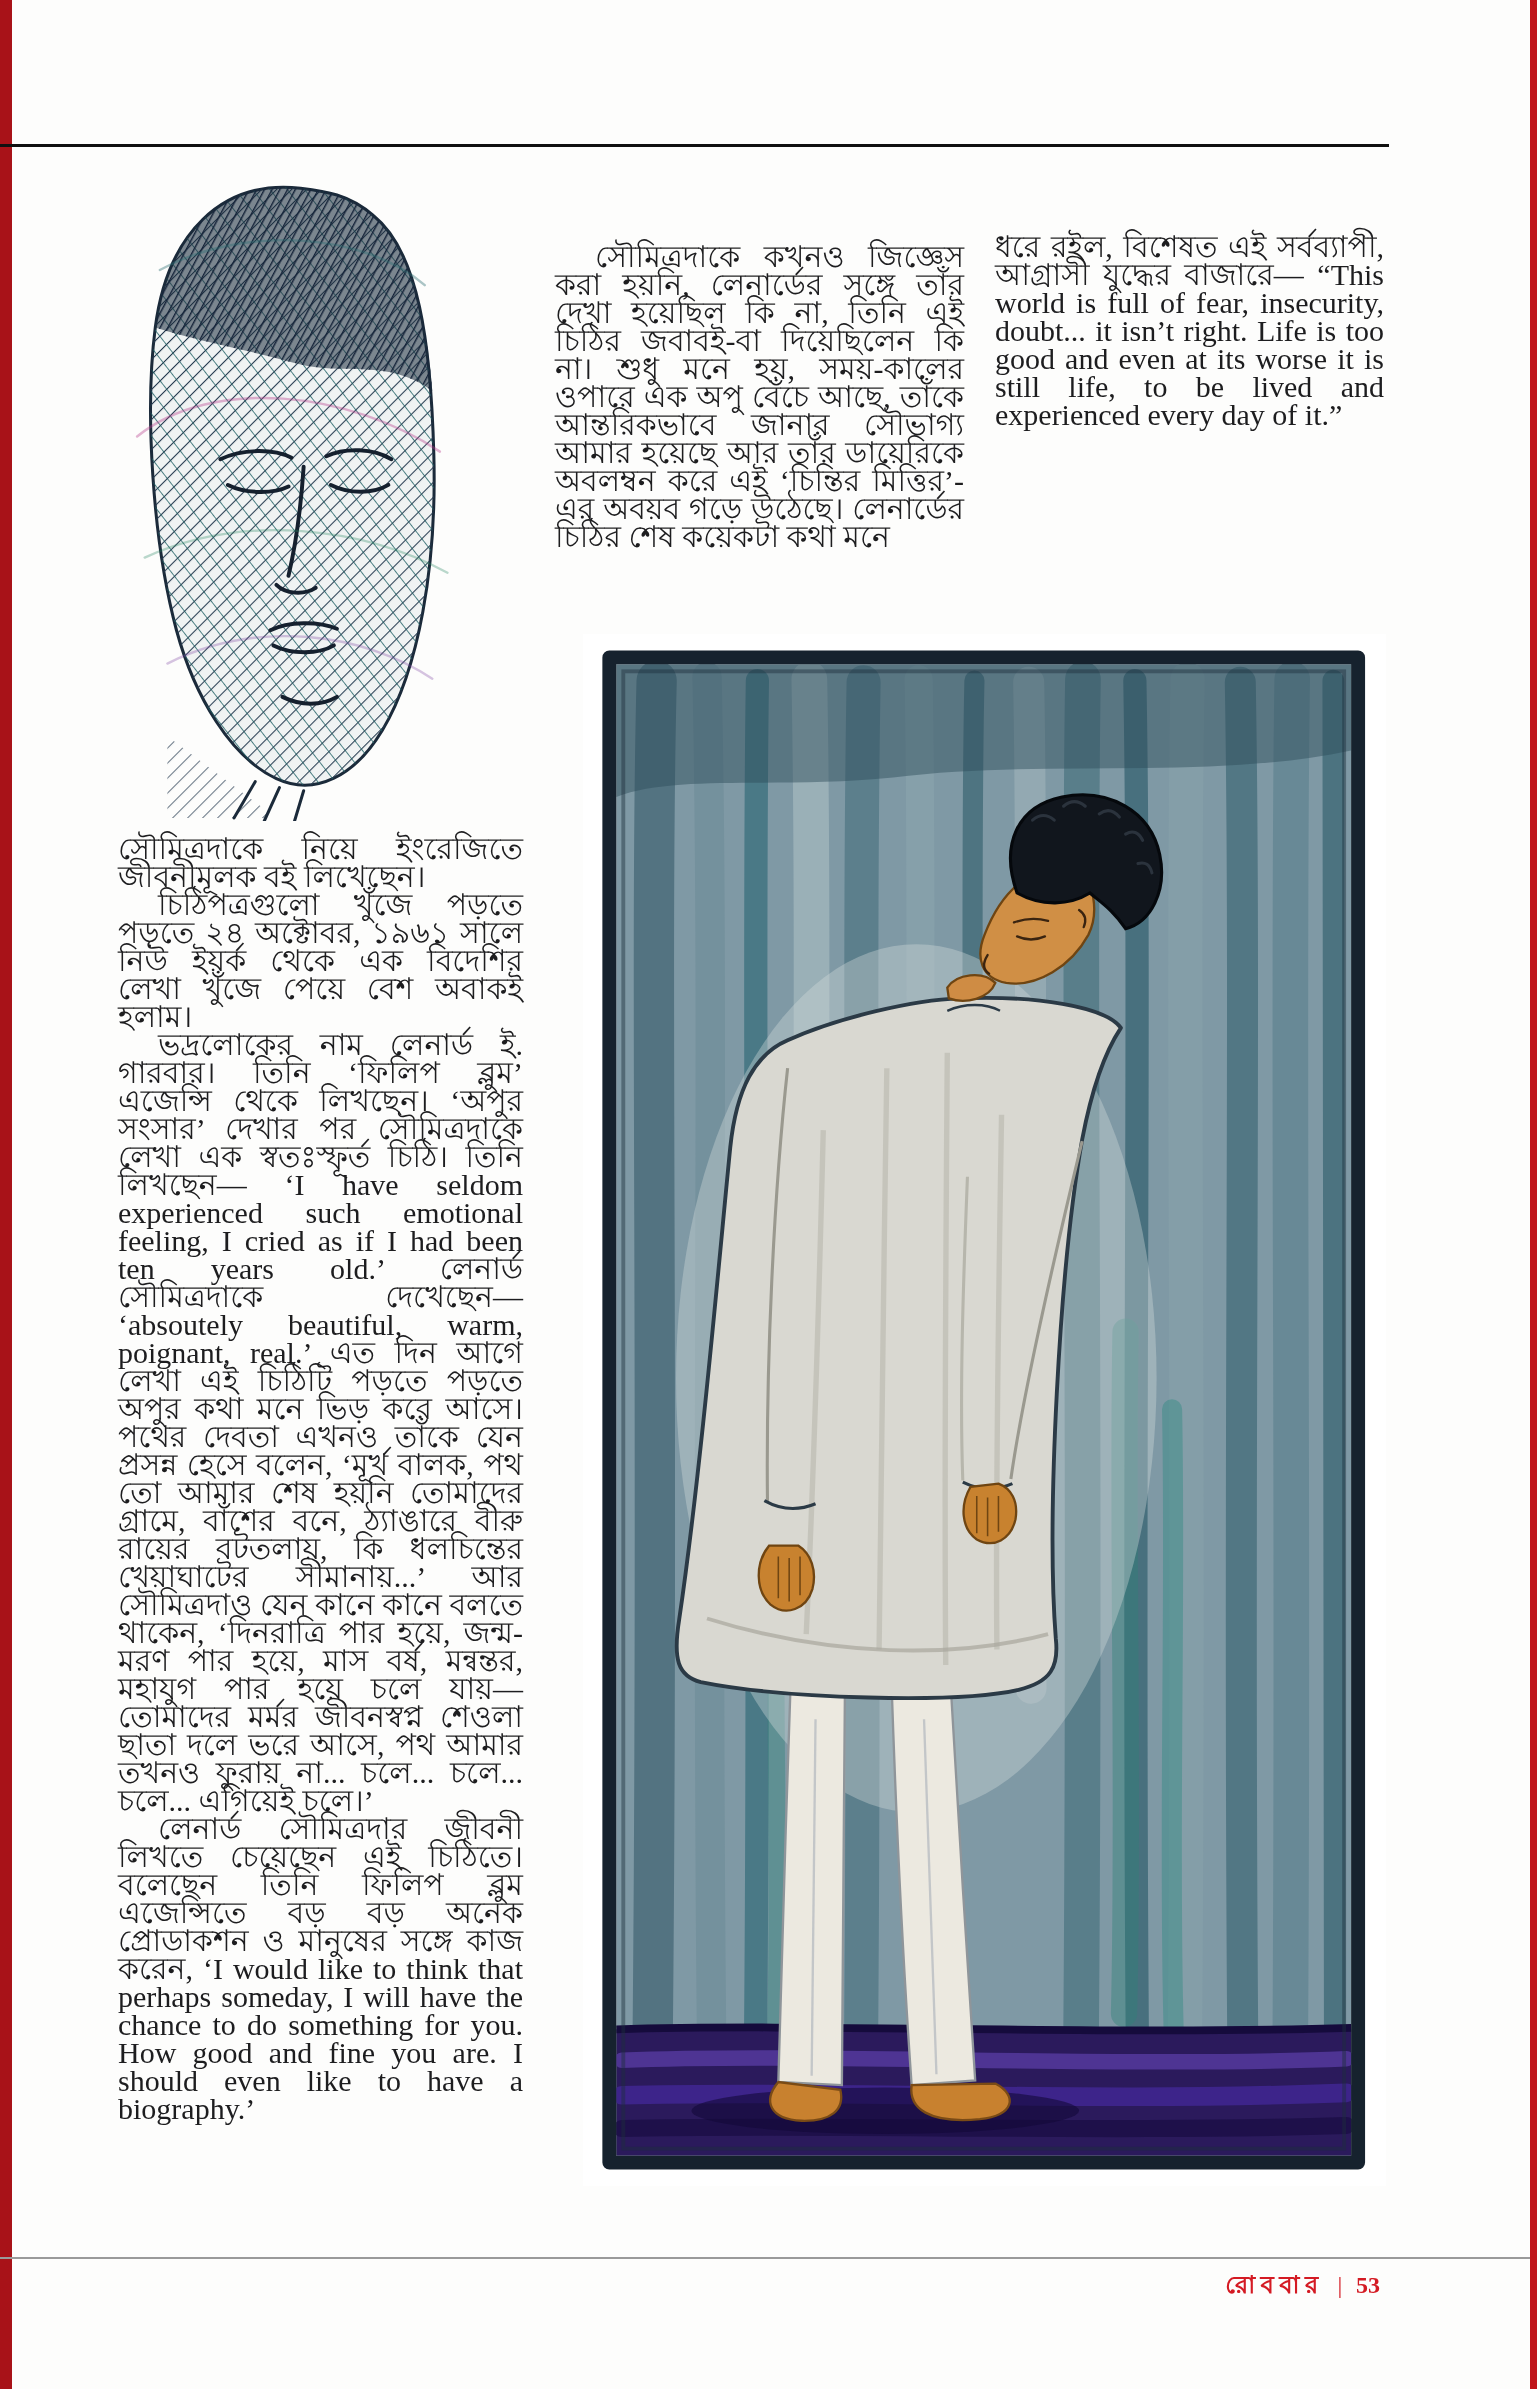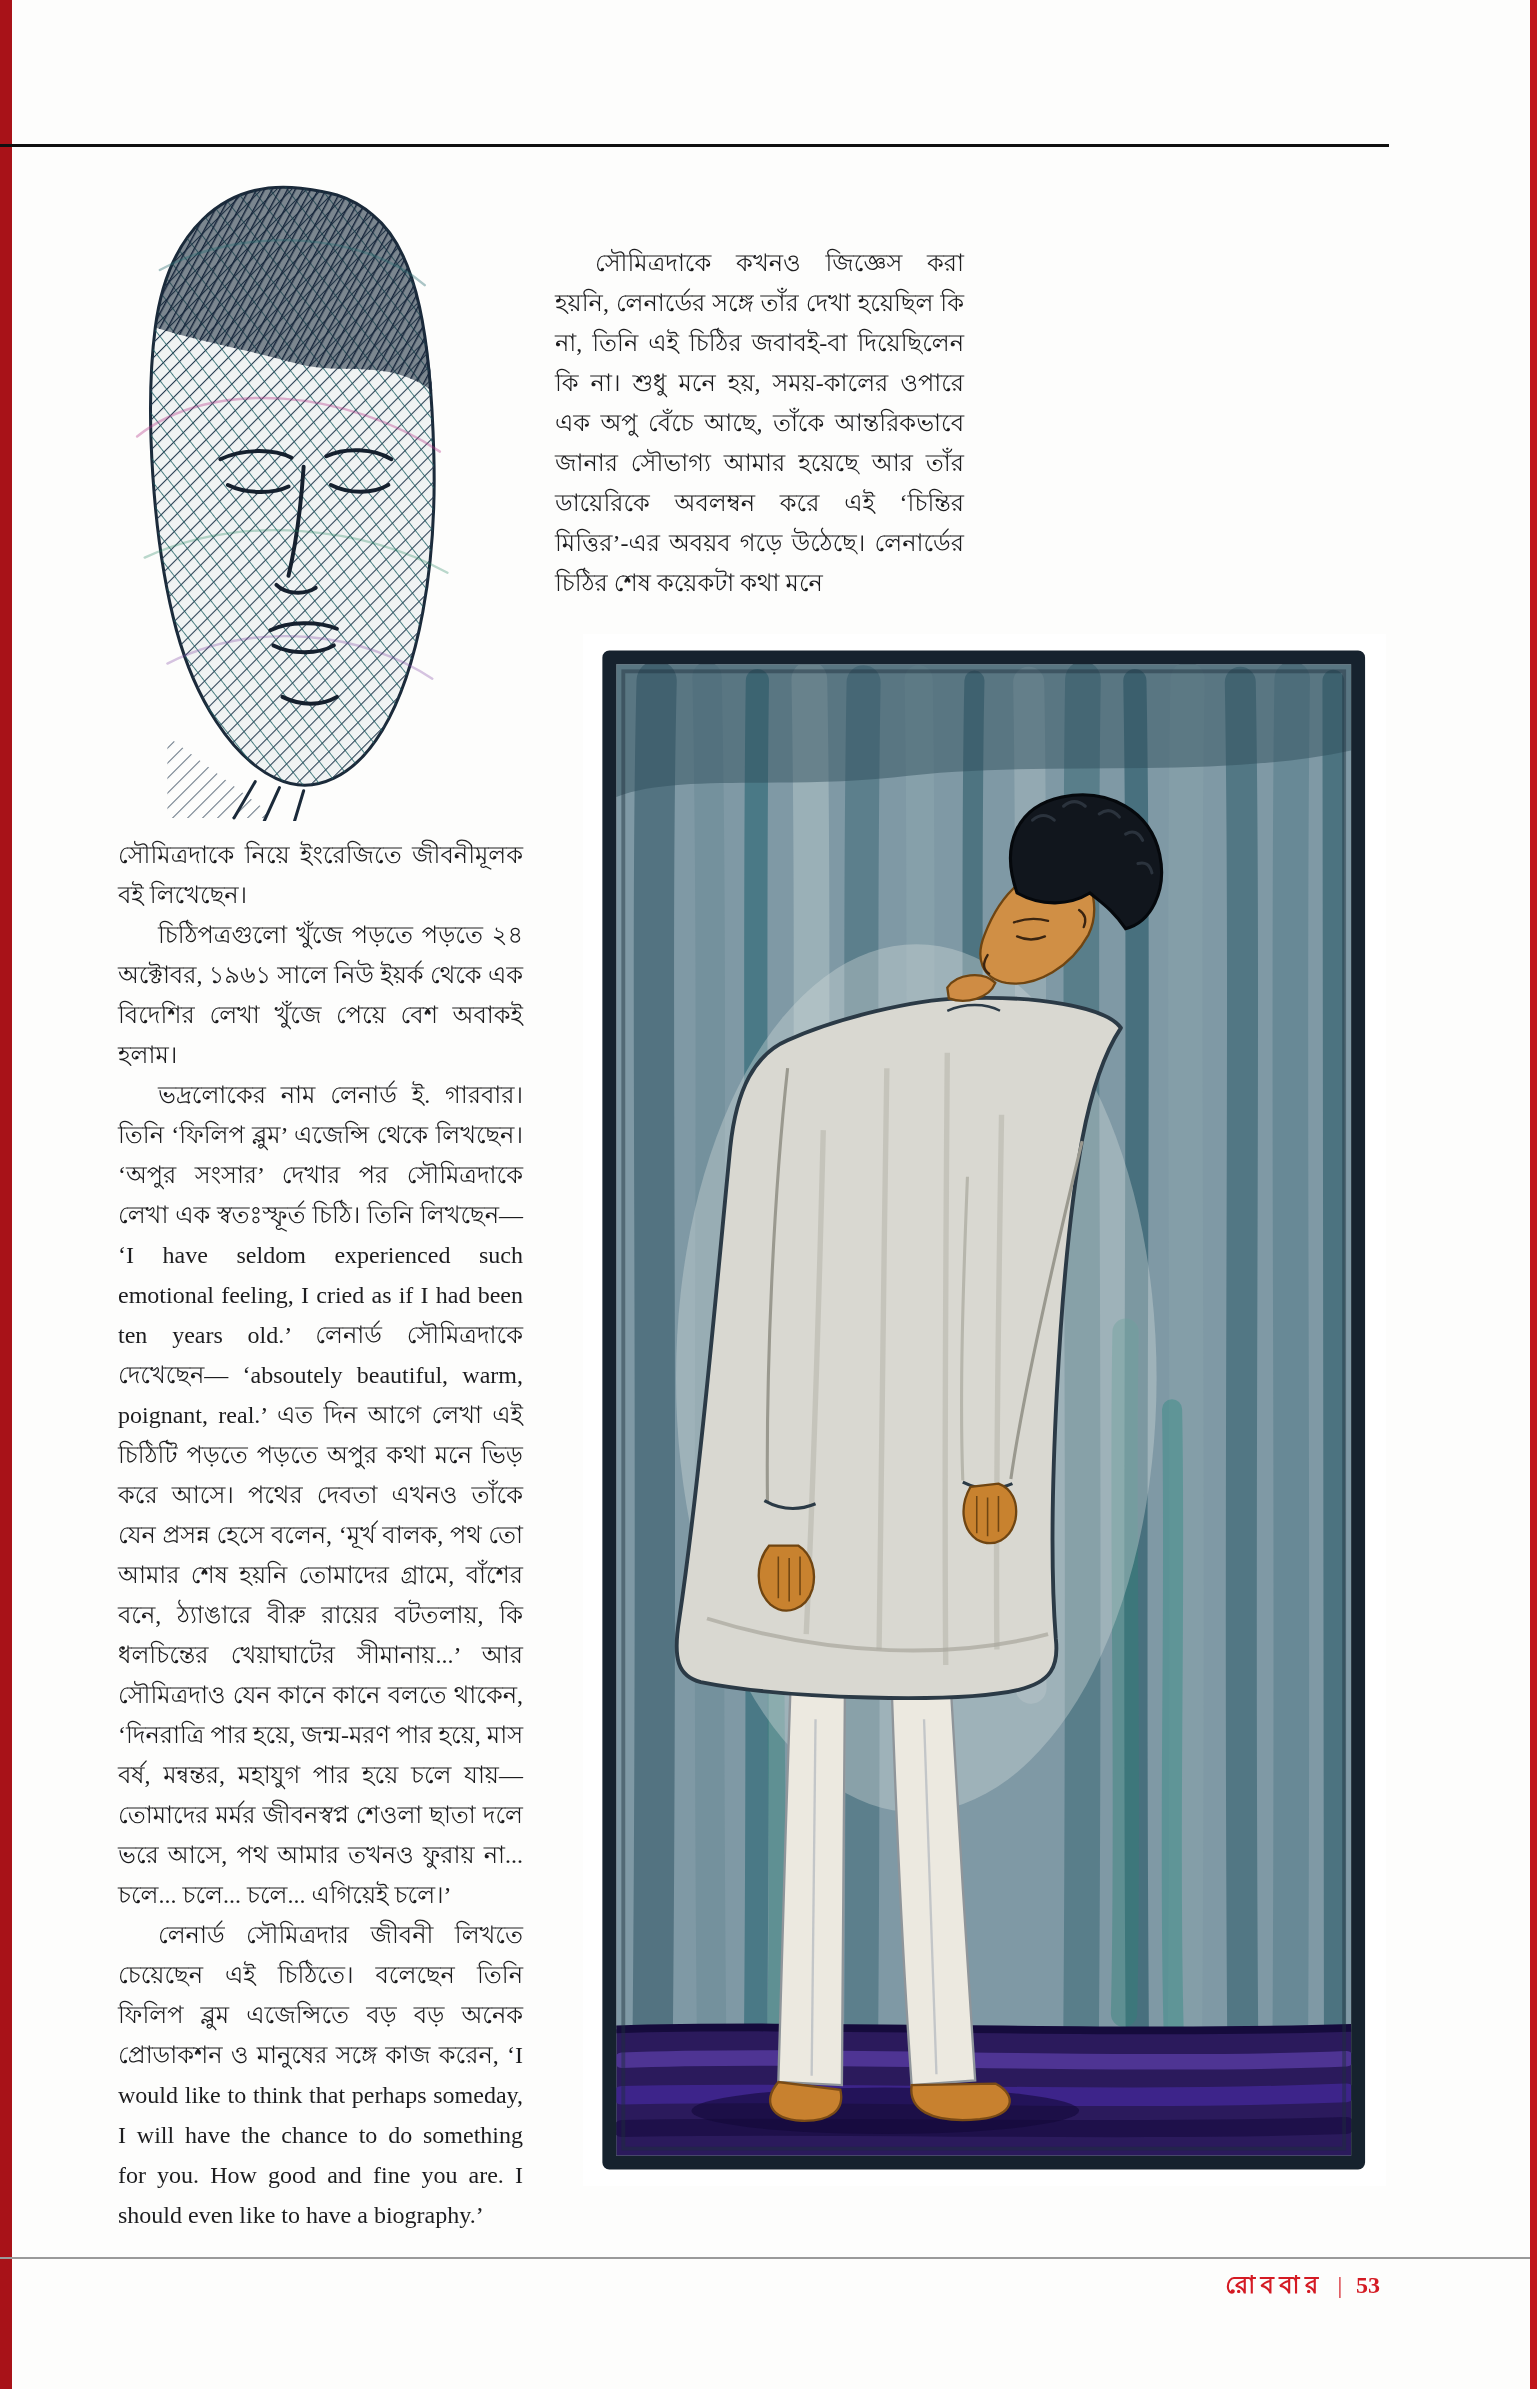--- a/index.html
+++ b/index.html
@@ -10,21 +10,21 @@
     background:#fdfdfc;
     overflow:hidden;
     font-family:"Liberation Serif","DejaVu Serif",serif;
     color:#1d1d1f;
   }
   .edge-strip-left  { position:absolute; left:0; top:0; width:12.4px; height:100%; background:#a81218; }
   .edge-strip-right { position:absolute; right:0; top:0; width:7.8px; height:100%; background:#c0151b; }
   .top-rule    { position:absolute; left:0; top:144px; width:1389px; height:3.1px; background:#101010; }
   .footer-rule { position:absolute; left:0; top:2257px; width:1530px; height:1.6px; background:#9a9a9a; }
 
-  .col { position:absolute; font-size:24px; line-height:40px; text-align:justify; }
+  .col { position:absolute; font-size:30px; line-height:28px; text-align:justify; }
   .col p { margin:0; }
   .col p.indent { text-indent:40px; }
   .col-left  { left:118px;  top:835px; width:405px; }
   .col-mid   { left:555px;  top:243px;  width:409px; }
   .col-right { left:995px; top:233px;  width:389px; }
 
   .portrait-illo { position:absolute; left:76px; top:164px; width:425px; height:657px; }
   .main-illo     { position:absolute; left:583px; top:634px; width:803px; height:1552px; }
   .portrait-illo svg, .main-illo svg { width:100%; height:100%; display:block; }
 
@@ -180,20 +180,21 @@
     <p class="indent">চিঠিপত্রগুলো খুঁজে পড়তে পড়তে ২৪ অক্টোবর, ১৯৬১ সালে নিউ ইয়র্ক থেকে এক বিদেশির লেখা খুঁজে পেয়ে বেশ অবাকই হলাম।</p>
     <p class="indent">ভদ্রলোকের নাম লেনার্ড ই. গারবার। তিনি ‘ফিলিপ ব্লুম’ এজেন্সি থেকে লিখছেন। ‘অপুর সংসার’ দেখার পর সৌমিত্রদাকে লেখা এক স্বতঃস্ফূর্ত চিঠি। তিনি লিখছেন— ‘I have seldom experienced such emotional feeling, I cried as if I had been ten years old.’ লেনার্ড সৌমিত্রদাকে দেখেছেন— ‘absoutely beautiful, warm, poignant, real.’ এত দিন আগে লেখা এই চিঠিটি পড়তে পড়তে অপুর কথা মনে ভিড় করে আসে। পথের দেবতা এখনও তাঁকে যেন প্রসন্ন হেসে বলেন, ‘মূর্খ বালক, পথ তো আমার শেষ হয়নি তোমাদের গ্রামে, বাঁশের বনে, ঠ্যাঙারে বীরু রায়ের বটতলায়, কি ধলচিন্তের খেয়াঘাটের সীমানায়...’ আর সৌমিত্রদাও যেন কানে কানে বলতে থাকেন, ‘দিনরাত্রি পার হয়ে, জন্ম-মরণ পার হয়ে, মাস বর্ষ, মন্বন্তর, মহাযুগ পার হয়ে চলে যায়— তোমাদের মর্মর জীবনস্বপ্ন শেওলা ছাতা দলে ভরে আসে, পথ আমার তখনও ফুরায় না... চলে... চলে... চলে... এগিয়েই চলে।’</p>
     <p class="indent">লেনার্ড সৌমিত্রদার জীবনী লিখতে চেয়েছেন এই চিঠিতে। বলেছেন তিনি ফিলিপ ব্লুম এজেন্সিতে বড় বড় অনেক প্রোডাকশন ও মানুষের সঙ্গে কাজ করেন, ‘I would like to think that perhaps someday, I will have the chance to do something for you. How good and fine you are. I should even like to have a biography.’</p>
   </div>
 
   <div class="col col-mid">
     <p class="indent">সৌমিত্রদাকে কখনও জিজ্ঞেস করা হয়নি, লেনার্ডের সঙ্গে তাঁর দেখা হয়েছিল কি না, তিনি এই চিঠির জবাবই-বা দিয়েছিলেন কি না। শুধু মনে হয়, সময়-কালের ওপারে এক অপু বেঁচে আছে, তাঁকে আন্তরিকভাবে জানার সৌভাগ্য আমার হয়েছে আর তাঁর ডায়েরিকে অবলম্বন করে এই ‘চিন্তির মিত্তির’-এর অবয়ব গড়ে উঠেছে। লেনার্ডের চিঠির শেষ কয়েকটা কথা মনে</p>
   </div>
 
   <div class="col col-right">
+    <p>ধরে রইল, বিশেষত এই সর্বব্যাপী, আগ্রাসী যুদ্ধের বাজারে— “This world is full of fear, insecurity, doubt... it isn’t right. Life is too good and even at its worse it is still life, to be lived and experienced every day of it.”</p>
   </div>
 
   <div class="footer-rule"></div>
   <div class="footer">
     <span class="mag">রোববার</span>
     <span class="div">|</span>
     <span class="num">53</span>
   </div>
 
 </div>

